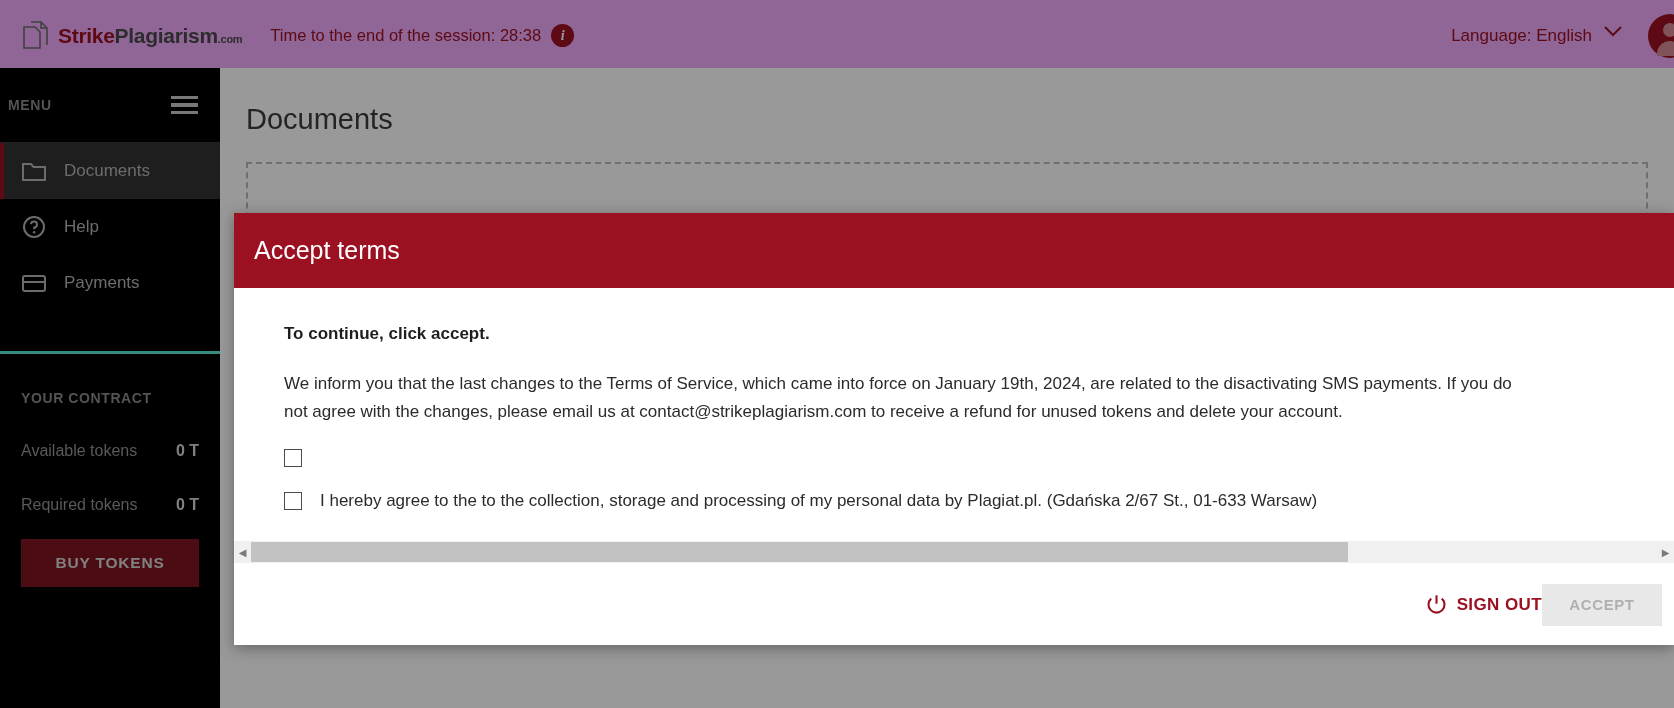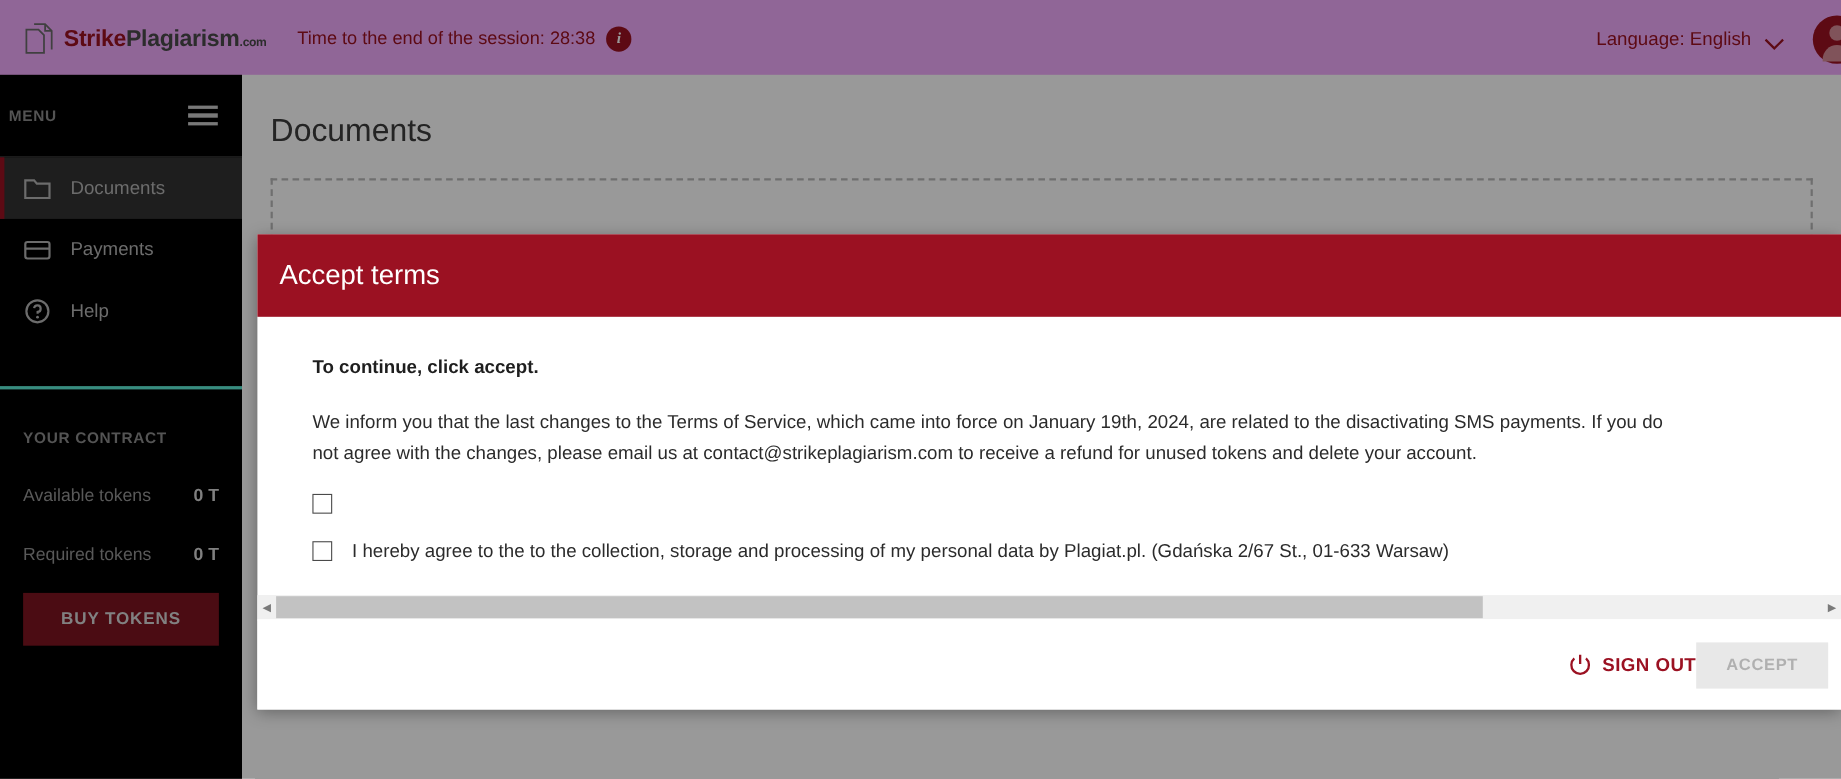--- a/index.html
+++ b/index.html
@@ -47,21 +47,21 @@
     font-size: 14px; font-weight: bold; font-style: italic;
     display: flex; align-items: center; justify-content: center;
     font-family: "Liberation Serif", serif;
   }
 
   .topbar-right {
     margin-left: auto; display: flex; align-items: center; gap: 26px;
     padding-right: 0;
   }
   .lang {
-    display: flex; align-items: flex-end; gap: 12px;
+    display: flex; align-items: flex-start; gap: 12px;
     color: #9B1122; font-size: 17px; cursor: pointer;
   }
   .avatar {
     width: 44px; height: 44px; border-radius: 50%;
     background: #9B1122; position: relative;
     margin-right: -18px;
   }
   .avatar::before {
     content: ""; position: absolute;
     width: 14px; height: 14px; border-radius: 50%;
@@ -254,33 +254,33 @@
 
       <div class="menu-item active">
         <svg class="mi-icon" viewBox="0 0 26 24">
           <path d="M2 5 h8 l2.5 3 h11.5 v13 h-22 z" fill="none" stroke="#b4b4b4" stroke-width="2"></path>
         </svg>
         <span>Documents</span>
       </div>
 
       <div class="menu-item">
         <svg class="mi-icon" viewBox="0 0 26 24">
-          <rect x="2" y="5" width="22" height="15" rx="2" fill="none" stroke="#b4b4b4" stroke-width="2"></rect>
-          <path d="M2 11 h22" stroke="#b4b4b4" stroke-width="2"></path>
-        </svg>
-        <span>Payments</span>
-      </div>
-
-      <div class="menu-item">
-        <svg class="mi-icon" viewBox="0 0 26 24">
           <circle cx="13" cy="12" r="10" fill="none" stroke="#b4b4b4" stroke-width="2"></circle>
           <path d="M10 9.2 a3 3 0 1 1 3.2 3.4 v1.6" fill="none" stroke="#b4b4b4" stroke-width="2"></path>
           <circle cx="13.1" cy="17.3" r="1.25" fill="#b4b4b4"></circle>
         </svg>
         <span>Help</span>
+      </div>
+
+      <div class="menu-item">
+        <svg class="mi-icon" viewBox="0 0 26 24">
+          <rect x="2" y="5" width="22" height="15" rx="2" fill="none" stroke="#b4b4b4" stroke-width="2"></rect>
+          <path d="M2 11 h22" stroke="#b4b4b4" stroke-width="2"></path>
+        </svg>
+        <span>Payments</span>
       </div>
     </div>
 
     <div class="contract">
       <div class="contract-title">YOUR CONTRACT</div>
 
       <div class="token-row">
         <span class="token-label">Available tokens</span>
         <span class="token-val">0 T</span>
       </div>

